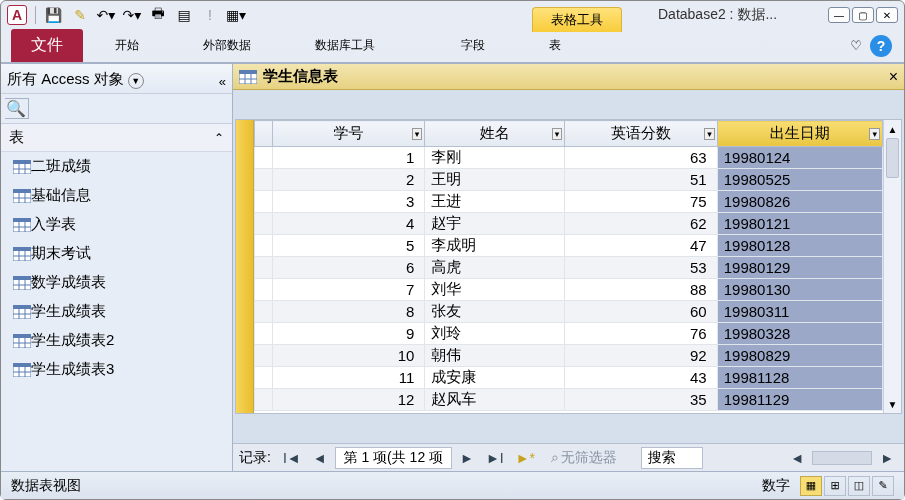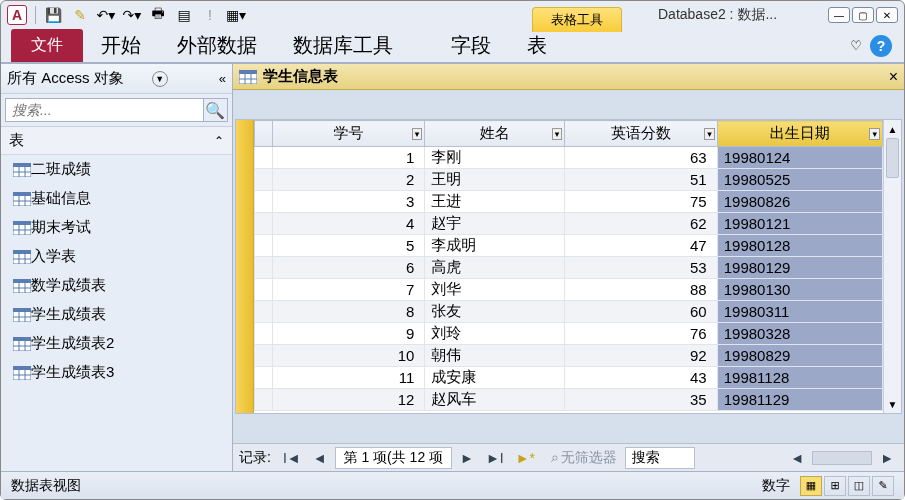--- a/index.html
+++ b/index.html
@@ -9,27 +9,27 @@
 .app-icon { width: 20px; height: 20px; background: #fff; border: 1px solid #a92743; border-radius: 3px; display: flex; align-items: center; justify-content: center; color: #a12039; font-weight: bold; font-size: 14px; }
 .qat { display: flex; gap: 6px; align-items: center; }
 .qat-btn { width: 20px; height: 20px; display: flex; align-items: center; justify-content: center; cursor: pointer; font-size: 14px; }
 .qat-sep { width: 1px; height: 18px; background: #aaa; margin: 0 2px; }
 .ctx-tab { margin-left: 280px; background: linear-gradient(#ffe27a,#f8cc3b); padding: 3px 18px; font-size: 13px; border: 1px solid #d9b43a; border-bottom: none; border-radius: 4px 4px 0 0; position: relative; top: 4px; }
 .title-text { margin-left: 30px; font-size: 14px; color: #333; flex: 1; }
 .win-controls { display: flex; gap: 2px; }
 .win-btn { width: 22px; height: 16px; border: 1px solid #7a8aa0; border-radius: 3px; background: #fdfdfd; display: flex; align-items: center; justify-content: center; font-size: 10px; cursor: pointer; }
 .ribbon-tabs { height: 34px; display: flex; align-items: center; padding-left: 10px; gap: 0; border-bottom: 1px solid #a5b2c7; }
 .file-tab { background: #a62040; color: #fff; padding: 6px 20px; font-size: 16px; border-radius: 3px 3px 0 0; cursor: pointer; }
-.tab { padding: 6px 18px; font-size: 20px; cursor: pointer; }
+.tab { padding: 6px 32px; font-size: 12px; cursor: pointer; }
 .tab.ctx { }
 .ribbon-right { margin-left: auto; display: flex; gap: 8px; padding-right: 12px; align-items: center; }
 .help-icon { width: 22px; height: 22px; border-radius: 50%; background: #2b8ee6; color: #fff; display: flex; align-items: center; justify-content: center; font-weight: bold; font-size: 14px; }
 .content { flex: 1; display: flex; border-top: 1px solid #a5b2c7; overflow: hidden; }
 .sidebar { width: 232px; background: #e7edf6; border-right: 1px solid #a5b2c7; display: flex; flex-direction: column; }
-.sb-header { display: flex; align-items: center; height: 30px; border-bottom: 1px solid #c5cfdf; background: linear-gradient(#f2f6fb,#e3eaf4); padding: 12px 6px; font-size: 15px; gap: 24px; }
+.sb-header { display: flex; align-items: flex-end; height: 30px; border-bottom: 1px solid #c5cfdf; background: linear-gradient(#f2f6fb,#e3eaf4); padding: 4px 6px; font-size: 15px; }
 .sb-header .dd { width: 16px; height: 16px; border: 1px solid #888; border-radius: 8px; margin-left: 4px; display: flex; align-items: center; justify-content: center; font-size: 9px; }
 .sb-header .coll { margin-left: auto; font-size: 13px; }
 .sb-search { display: flex; padding: 4px; border-bottom: 1px solid #c5cfdf; }
 .sb-search input { flex: 1; border: 1px solid #a5b2c7; padding: 3px 6px; font-style: italic; font-size: 14px; }
 .sb-search .mag { width: 24px; border: 1px solid #a5b2c7; border-left: none; display: flex; align-items: center; justify-content: center; color: #1a5fa3; }
 .sb-group { display: flex; align-items: center; padding: 4px 8px; background: #eef2f8; border-bottom: 1px solid #d0d8e5; font-size: 15px; }
 .sb-group .chev { margin-left: auto; font-size: 12px; }
 .sb-list { flex: 1; overflow-y: auto; }
 .sb-item { display: flex; align-items: center; padding: 5px 12px; font-size: 15px; cursor: pointer; }
 .sb-item svg { flex: none; }
@@ -50,21 +50,21 @@
 td.name { width: 110px; }
 td.score { text-align: right; padding-right: 10px; width: 120px; }
 td.date { background: #9ba8c7 !important; color: #000; width: 130px; }
 .right-scroll { width: 18px; background: #eef2f8; border-left: 1px solid #c5cfdf; position: relative; }
 .right-scroll .up, .right-scroll .down { height: 18px; display: flex; align-items: center; justify-content: center; font-size: 10px; }
 .right-scroll .thumb { position: absolute; top: 18px; left: 2px; right: 2px; height: 40px; background: #d4dbe7; border: 1px solid #b5bfd0; border-radius: 2px; }
 .nav-bar { height: 28px; background: #e5eaf2; border-top: 1px solid #b5bfd0; display: flex; align-items: center; padding: 0 6px; font-size: 14px; gap: 4px; }
 .nav-bar .lbl { margin-right: 4px; }
 .nav-btn { padding: 0 4px; cursor: pointer; color: #345; }
 .nav-info { border: 1px solid #b5bfd0; background: #fff; padding: 1px 8px; }
-.nav-search { border: 1px solid #b5bfd0; background: #fff; padding: 1px 6px; width: 70px; margin-left: 4px; }
+.nav-search { border: 1px solid #b5bfd0; background: #fff; padding: 1px 6px; width: 62px; margin-left: 20px; }
 .filter-lbl { color: #8a94a5; margin-left: 8px; display: flex; align-items: center; gap: 2px; }
 .statusbar { height: 28px; background: linear-gradient(#e9eef6,#dbe3ee); border-top: 1px solid #a5b2c7; display: flex; align-items: center; padding: 0 10px; font-size: 14px; }
 .statusbar .right { margin-left: auto; display: flex; align-items: center; gap: 10px; }
 .view-btns { display: flex; gap: 2px; }
 .view-btn { width: 22px; height: 20px; border: 1px solid #b5bfd0; display: flex; align-items: center; justify-content: center; font-size: 11px; }
 .view-btn.active { background: #f7dd73; border-color: #c4a94c; }
 .table-icon { width: 18px; height: 14px; display: inline-block; }
 </style>
 </head>
 <body>
@@ -106,21 +106,20 @@
   </div>
 
   <div class="content">
     <div class="sidebar">
       <div class="sb-header">
         <span>所有 Access 对象</span>
         <span class="dd">▼</span>
         <span class="coll">«</span>
       </div>
       <div class="sb-search">
-        <input placeholder="搜索..." style="">
         <div class="mag">🔍</div>
       </div>
       <div class="sb-group">
         <span>表</span>
         <span class="chev">⌃</span>
       </div>
       <div class="sb-list" id="sb-list">
           <div class="sb-item">
             <svg class="table-icon" viewBox="0 0 18 14">
               <rect x="0" y="0" width="18" height="14" fill="#fff" stroke="#5a7db3"></rect>
@@ -142,31 +141,31 @@
             <span>基础信息</span>
           </div>
           <div class="sb-item">
             <svg class="table-icon" viewBox="0 0 18 14">
               <rect x="0" y="0" width="18" height="14" fill="#fff" stroke="#5a7db3"></rect>
               <rect x="0" y="0" width="18" height="4" fill="#5a7db3"></rect>
               <line x1="6" y1="0" x2="6" y2="14" stroke="#5a7db3"></line>
               <line x1="12" y1="0" x2="12" y2="14" stroke="#5a7db3"></line>
               <line x1="0" y1="9" x2="18" y2="9" stroke="#5a7db3"></line>
             </svg>
+            <span>入学表</span>
+          </div>
+          <div class="sb-item">
+            <svg class="table-icon" viewBox="0 0 18 14">
+              <rect x="0" y="0" width="18" height="14" fill="#fff" stroke="#5a7db3"></rect>
+              <rect x="0" y="0" width="18" height="4" fill="#5a7db3"></rect>
+              <line x1="6" y1="0" x2="6" y2="14" stroke="#5a7db3"></line>
+              <line x1="12" y1="0" x2="12" y2="14" stroke="#5a7db3"></line>
+              <line x1="0" y1="9" x2="18" y2="9" stroke="#5a7db3"></line>
+            </svg>
             <span>期末考试</span>
-          </div>
-          <div class="sb-item">
-            <svg class="table-icon" viewBox="0 0 18 14">
-              <rect x="0" y="0" width="18" height="14" fill="#fff" stroke="#5a7db3"></rect>
-              <rect x="0" y="0" width="18" height="4" fill="#5a7db3"></rect>
-              <line x1="6" y1="0" x2="6" y2="14" stroke="#5a7db3"></line>
-              <line x1="12" y1="0" x2="12" y2="14" stroke="#5a7db3"></line>
-              <line x1="0" y1="9" x2="18" y2="9" stroke="#5a7db3"></line>
-            </svg>
-            <span>入学表</span>
           </div>
           <div class="sb-item">
             <svg class="table-icon" viewBox="0 0 18 14">
               <rect x="0" y="0" width="18" height="14" fill="#fff" stroke="#5a7db3"></rect>
               <rect x="0" y="0" width="18" height="4" fill="#5a7db3"></rect>
               <line x1="6" y1="0" x2="6" y2="14" stroke="#5a7db3"></line>
               <line x1="12" y1="0" x2="12" y2="14" stroke="#5a7db3"></line>
               <line x1="0" y1="9" x2="18" y2="9" stroke="#5a7db3"></line>
             </svg>
             <span>数学成绩表</span>

